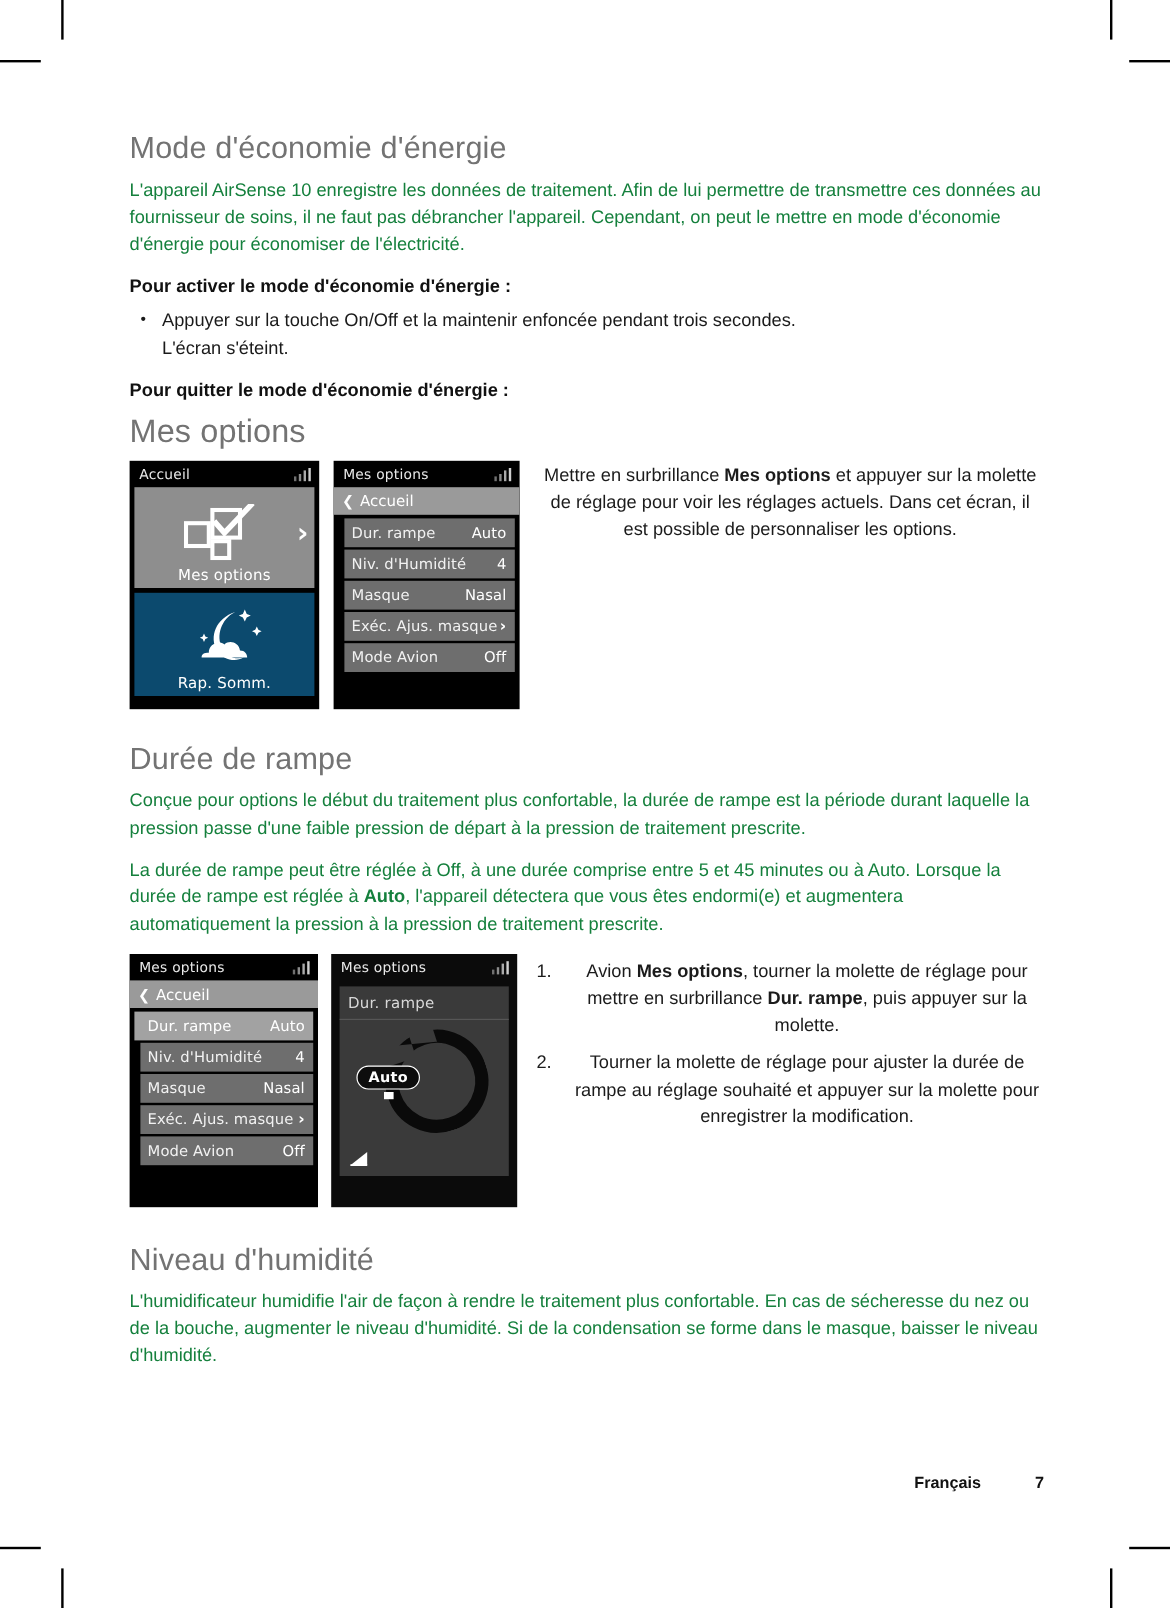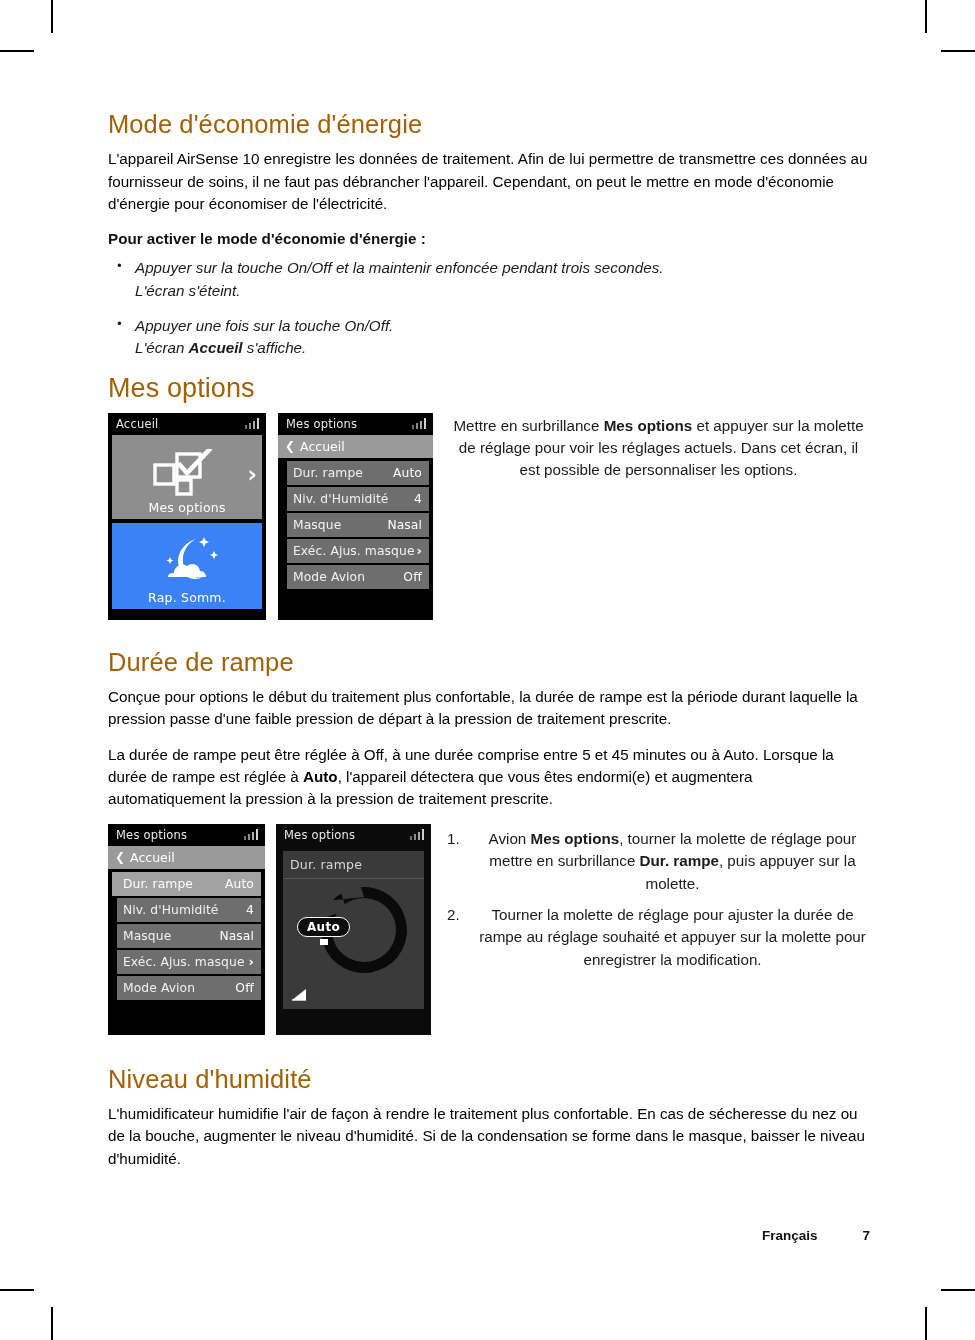--- a/index.html
+++ b/index.html
@@ -40,43 +40,42 @@
     top: 110px;
     width: 762px;
   }
 
   h1.sec {
     font-size: 25.5px;
     font-weight: 400;
     letter-spacing: 0.1px;
     margin: 0 0 9px 0;
     line-height: 1.15;
-    color: #a16207;
+    color: #737373;
   }
   h1.sec.big {
     font-size: 27px;
   }
   p.body {
     font-size: 15.2px;
     line-height: 1.47;
     margin: 0 0 13px 0;
-    color: #000000;
+    color: #15803d;
   }
   p.lead {
     font-size: 15.2px;
     font-weight: bold;
     line-height: 1.45;
     margin: 0 0 7px 0;
     color: #111;
   }
   ul.bul {
     list-style: none;
     margin: 0 0 13px 0;
     padding: 0;
-    font-style: italic;
   }
   ul.bul li {
     font-size: 15.2px;
     line-height: 1.47;
     position: relative;
     padding-left: 27px;
     margin-bottom: 2px;
   }
   ul.bul li:before {
     content: "\2022";
@@ -136,21 +135,21 @@
   .signal i:nth-child(3) { height: 8.5px;background:#aaaaaa; }
   .signal i:nth-child(4) { height: 11px; background:#cfcfcf; }
 
   
   .tile {
     margin: 0 4px 4px 4px;
     position: relative;
     box-sizing: border-box;
   }
   .tile.opt  { height: 84px; background: #8e8e8e; }
-  .tile.rap  { height: 86px; background: #3b82f6; }
+  .tile.rap  { height: 86px; background: #0c4a6e; }
   .tile .tlabel {
     position: absolute;
     left: 0; right: 0; bottom: 4px;
     text-align: center;
     font-size: 12.5px;
     color: #ffffff;
     letter-spacing: .2px;
   }
   .tile .chev {
     position: absolute;
@@ -304,26 +303,21 @@
   <p class="body">L'appareil AirSense 10 enregistre les données de traitement. Afin de lui permettre de transmettre ces données au fournisseur de soins, il ne faut pas débrancher l'appareil. Cependant, on peut le mettre en mode d'économie d'énergie pour économiser de l'électricité.</p>
 
   <p class="lead">Pour activer le mode d'économie d'énergie :</p>
   <ul class="bul">
     <li>
       <span>Appuyer sur la touche On/Off et la maintenir enfoncée pendant trois secondes.</span>
       <span class="sub">L'écran s'éteint.</span>
     </li>
   </ul>
 
-  <ul class="bul">
-    <li>
-      <span>Appuyer une fois sur la touche On/Off.</span>
-      <span class="sub"><span>L'écran </span><b>Accueil</b><span> s'affiche.</span></span>
-    </li>
-  </ul>
+  <p class="lead">Pour quitter le mode d'économie d'énergie :</p>
 
   <h1 class="sec big">Mes options</h1>
 
   <div class="figure-row">
     <div class="shots">
 
       <div class="screen home" style="margin-right:12px;">
         <div class="sbar">
           <span class="title">Accueil</span>
           <span class="signal">

